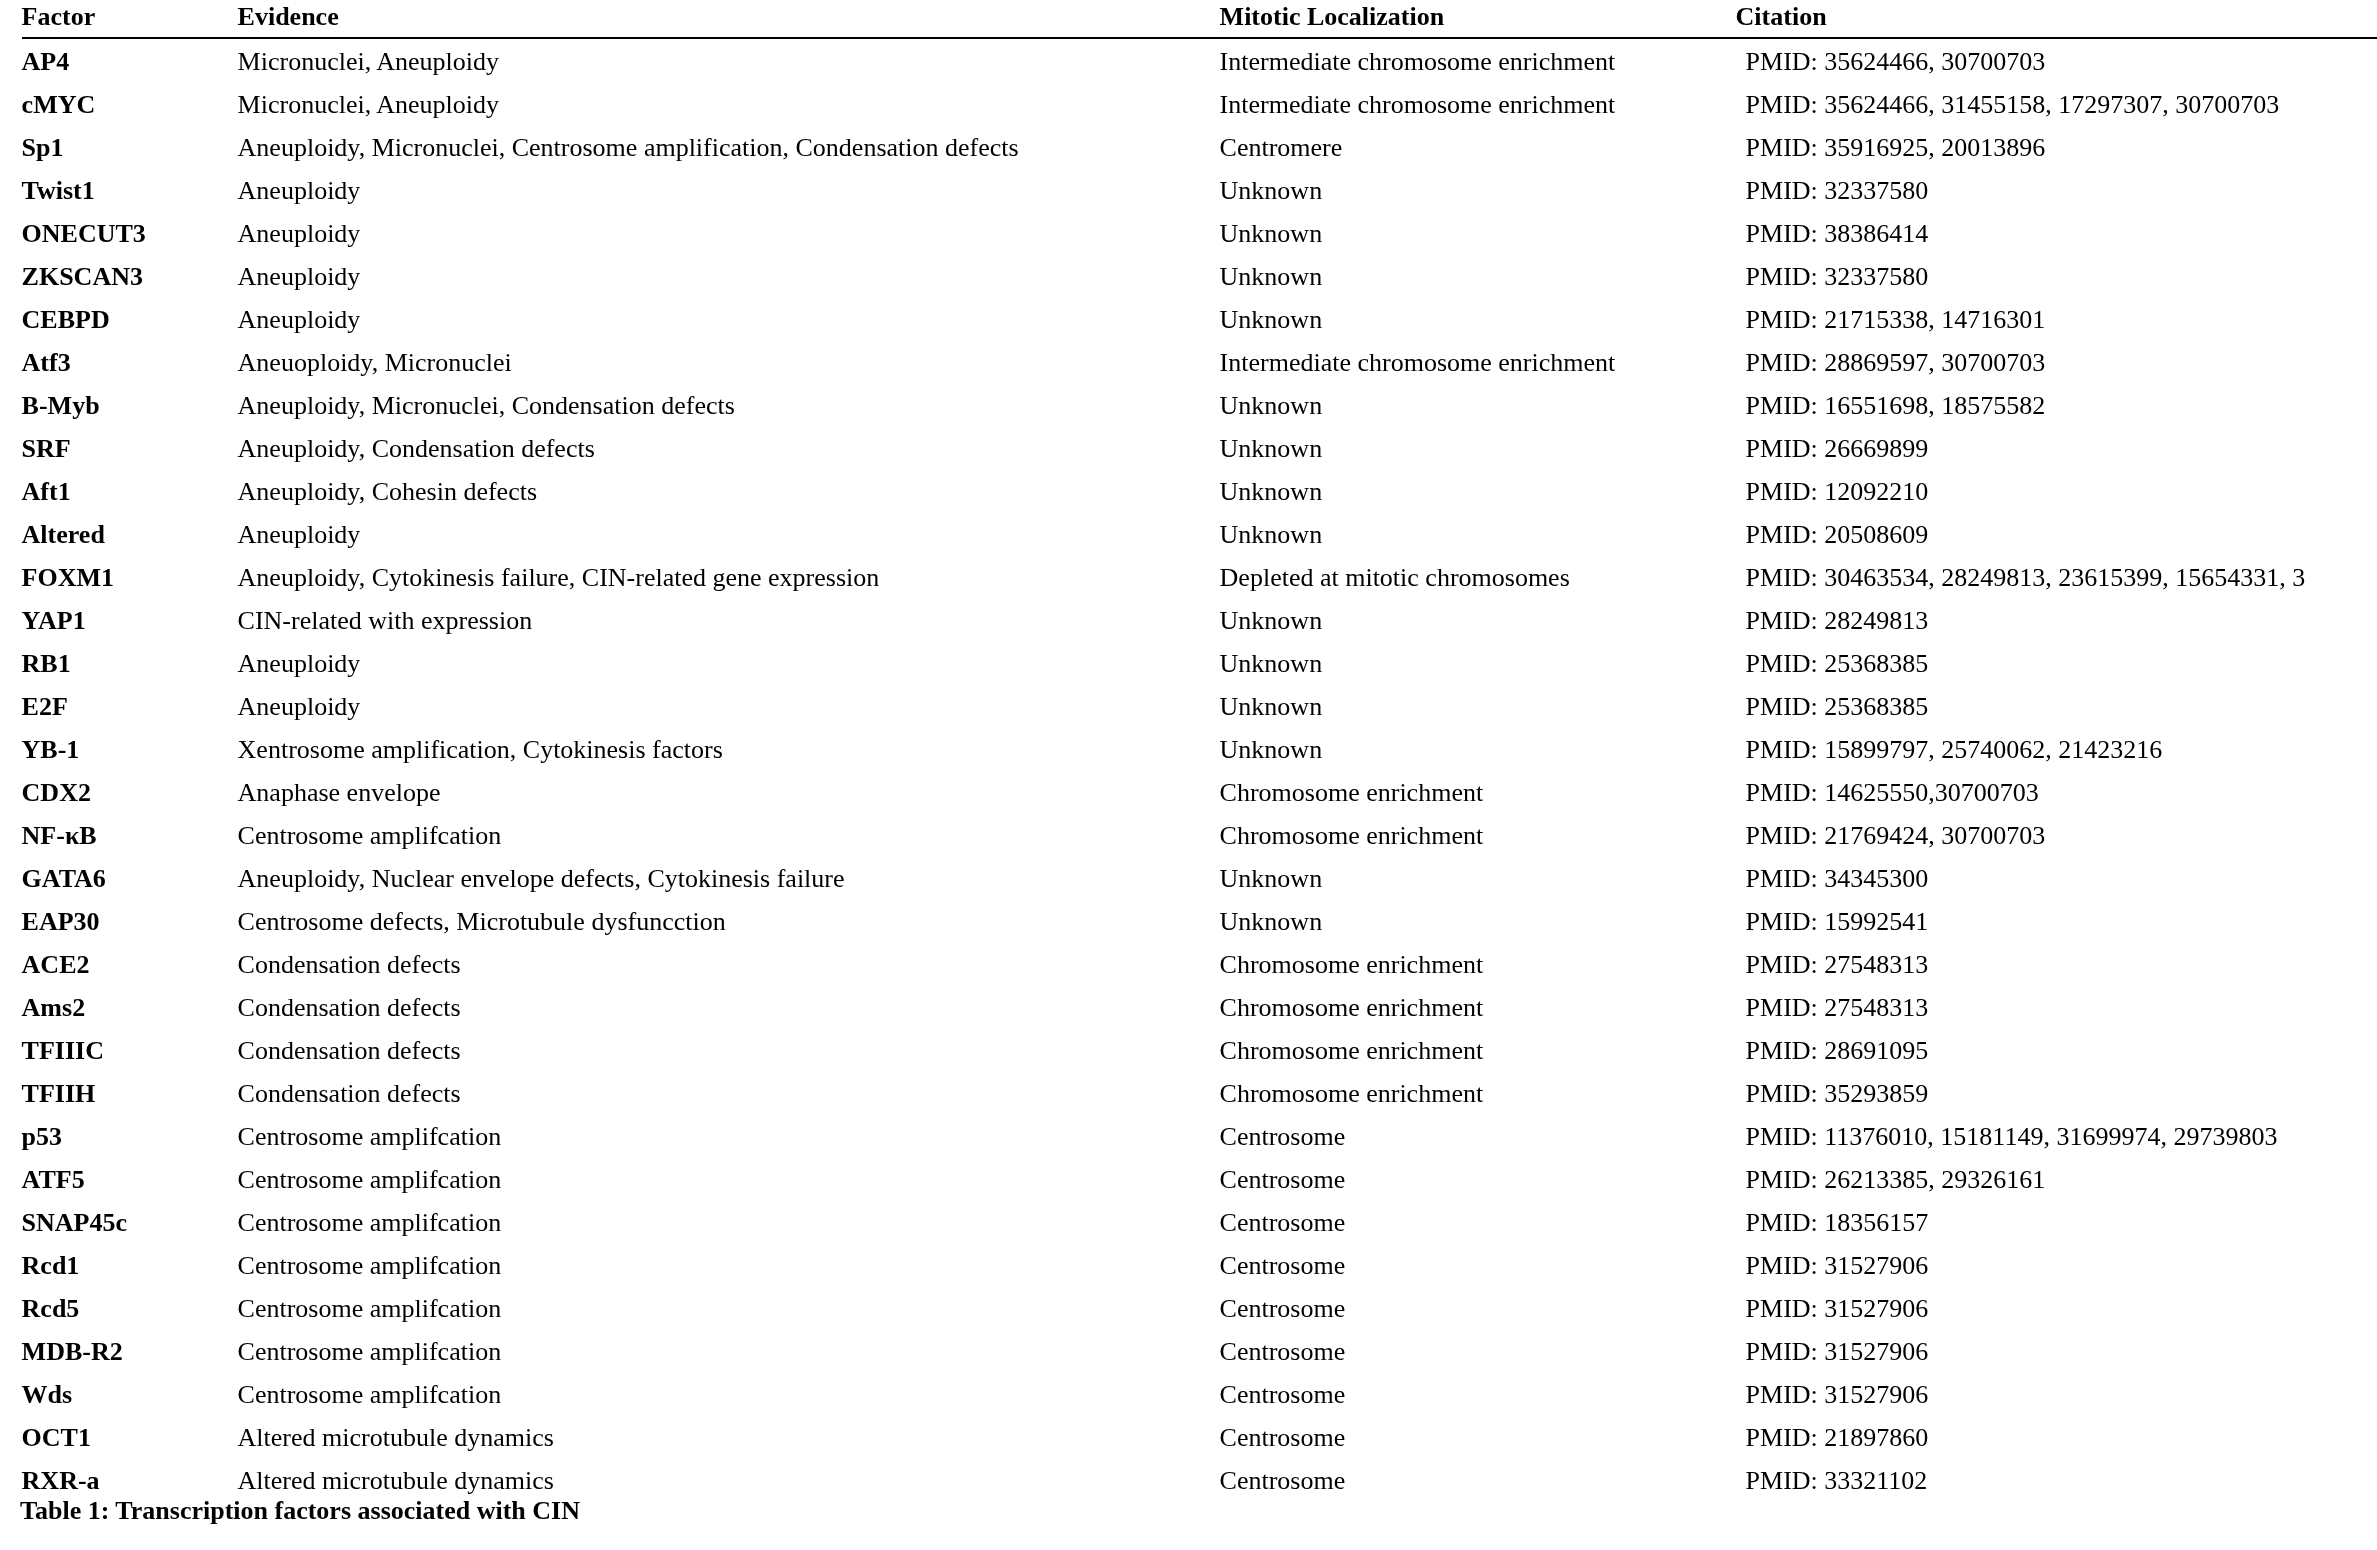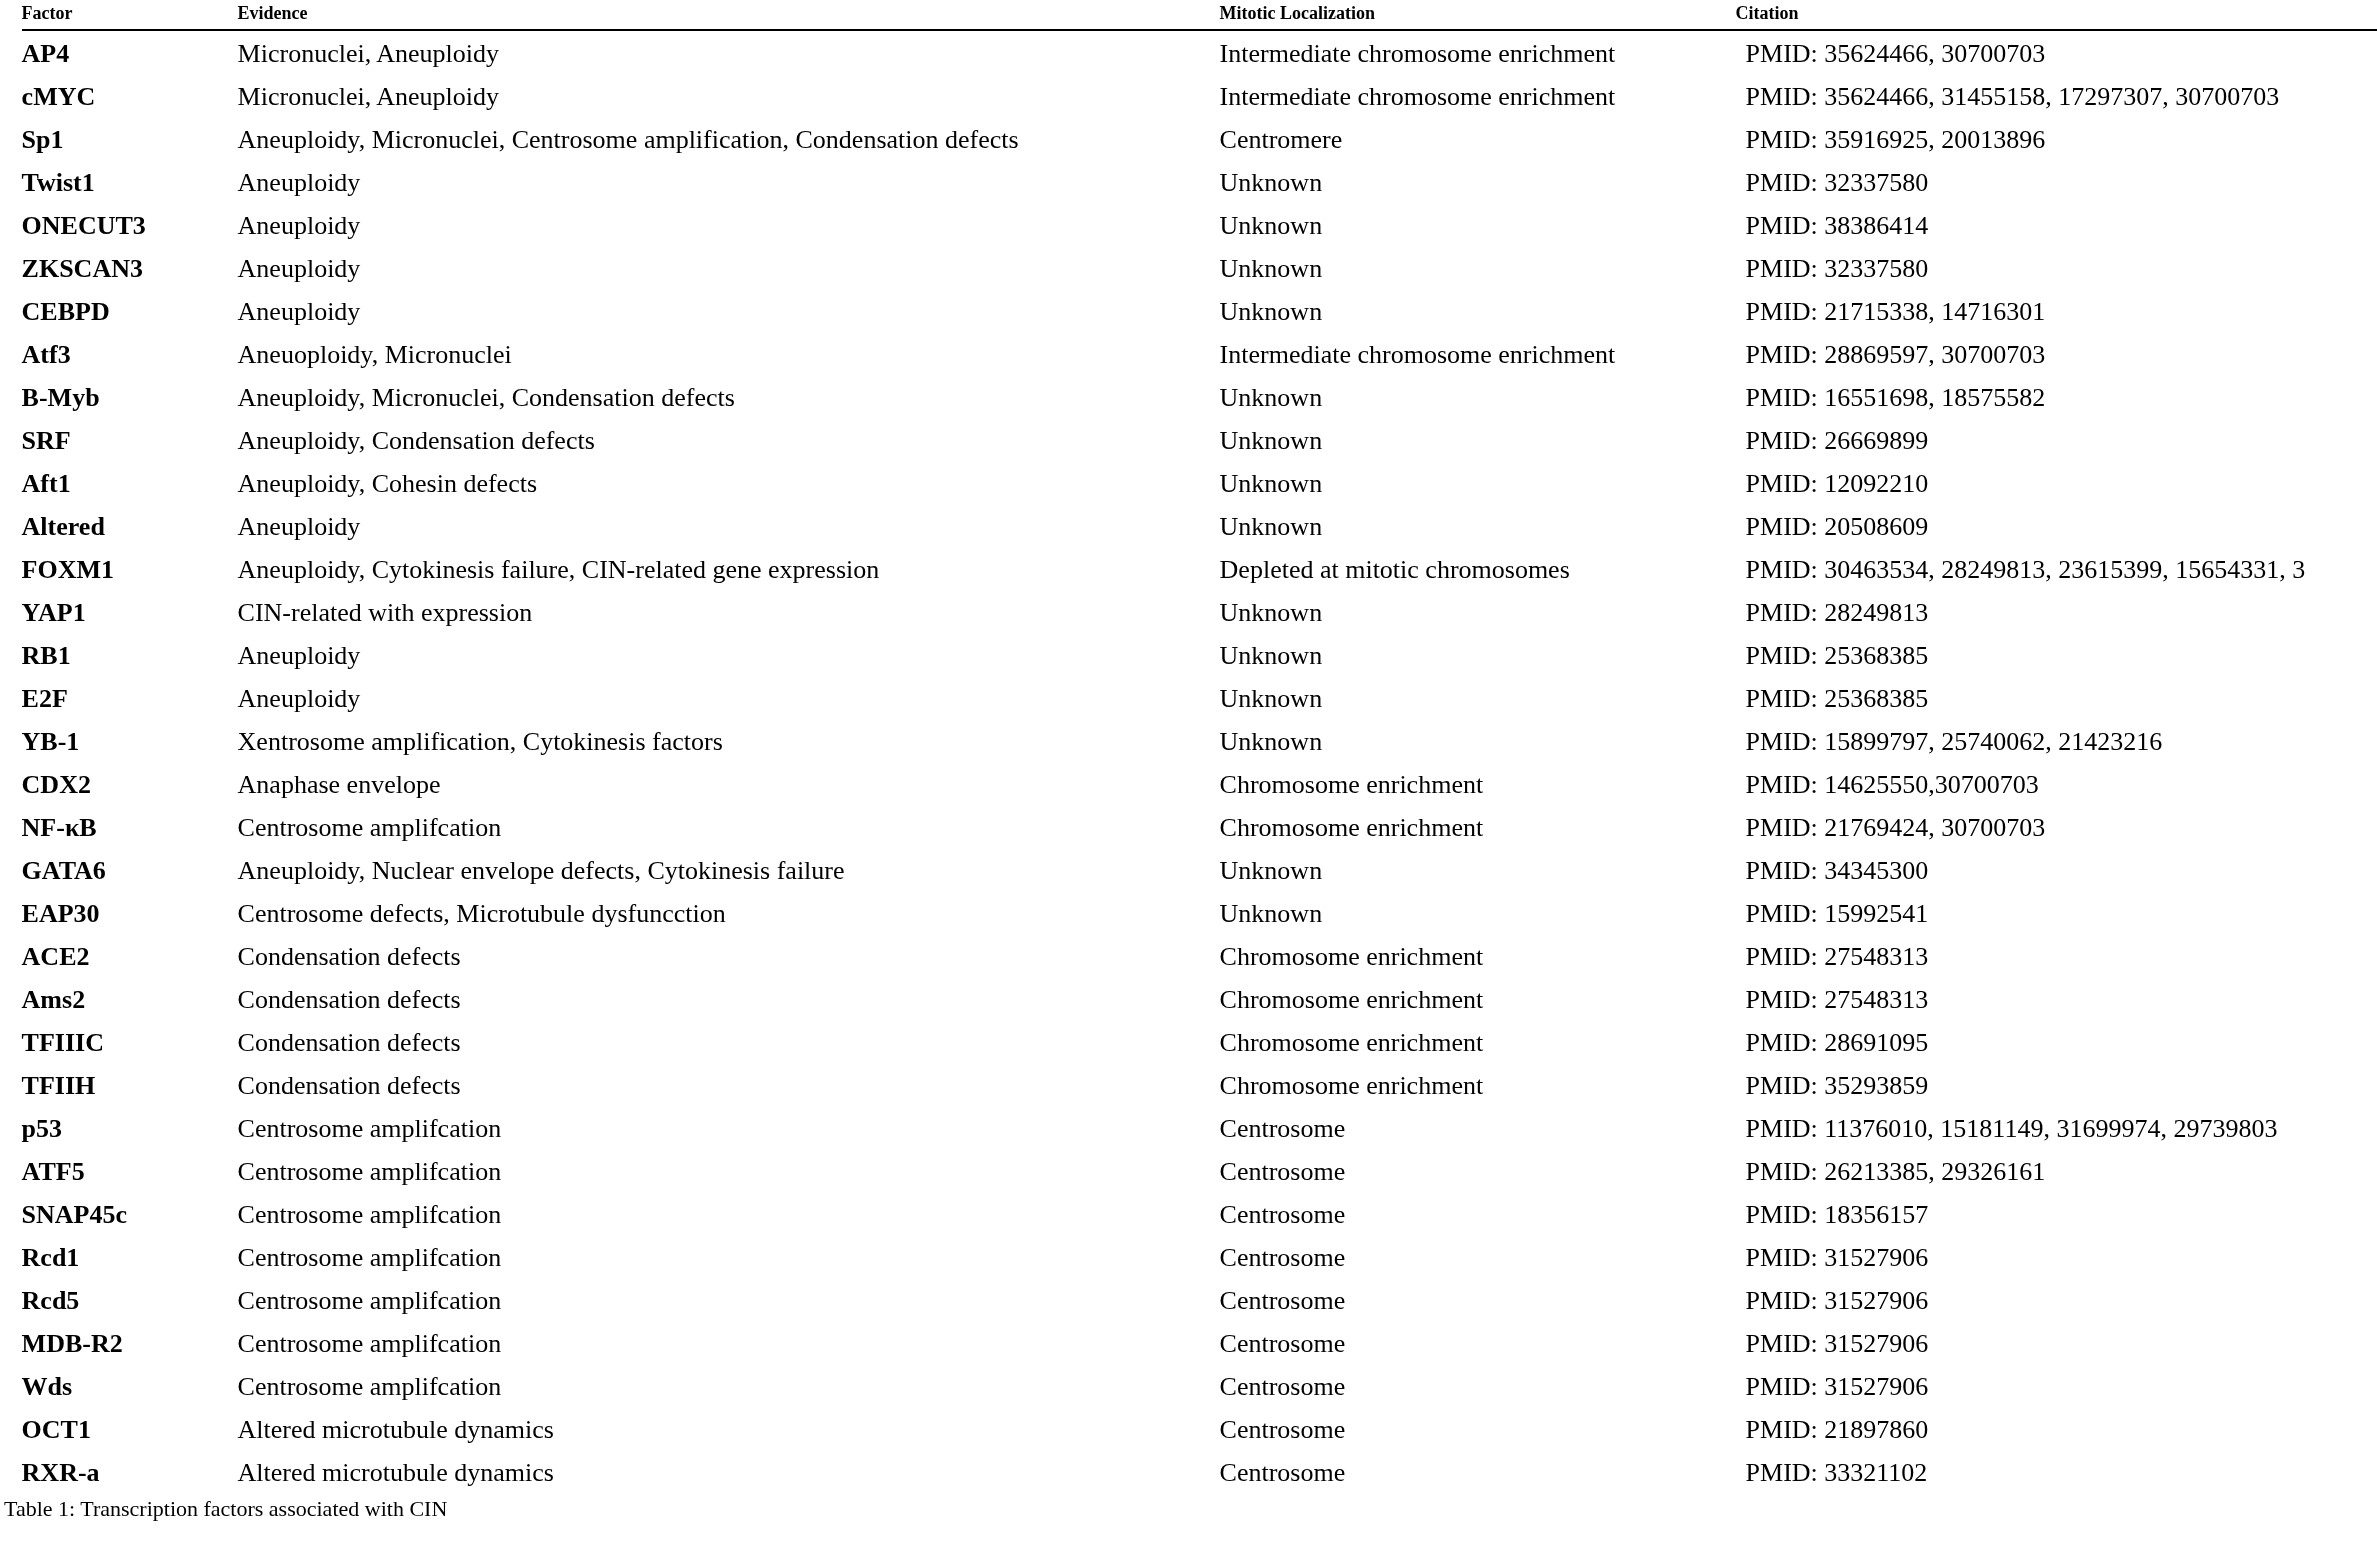--- a/index.html
+++ b/index.html
@@ -34,21 +34,21 @@
   table.cin-table col.c-evidence { width: 982px; }
   table.cin-table col.c-mitotic  { width: 516px; }
   table.cin-table col.c-citation { width: 649px; }
 
   thead th {
     text-align: left;
     font-weight: bold;
     padding: 0 0 7.6px 0;
     vertical-align: bottom;
     white-space: nowrap;
-    font-size: 18px;
+    font-size: 26px;
     margin-top: 40px;
   }
   
   thead tr.header-row th {
     border-bottom: 2.5px solid #000;
   }
   tbody tr.rule-spacer td {
     height: 5.1px;
     padding: 0;
     border-top: 1.9px solid #000;
@@ -74,24 +74,24 @@
   
   td.citation .clip {
     display: block;
     width: 641px;
     overflow: hidden;
     white-space: nowrap;
     margin-left: 10px;
   }
   .caption {
     position: absolute;
-    left: 4px;
+    left: 20px;
     top: 1496px;
-    font-size: 22px;
-    font-weight: normal;
+    font-size: 26px;
+    font-weight: bold;
     white-space: nowrap;
   }
 </style>
 </head>
 <body>
 
 <div class="page">
 
   <table class="cin-table">
     <colgroup>

